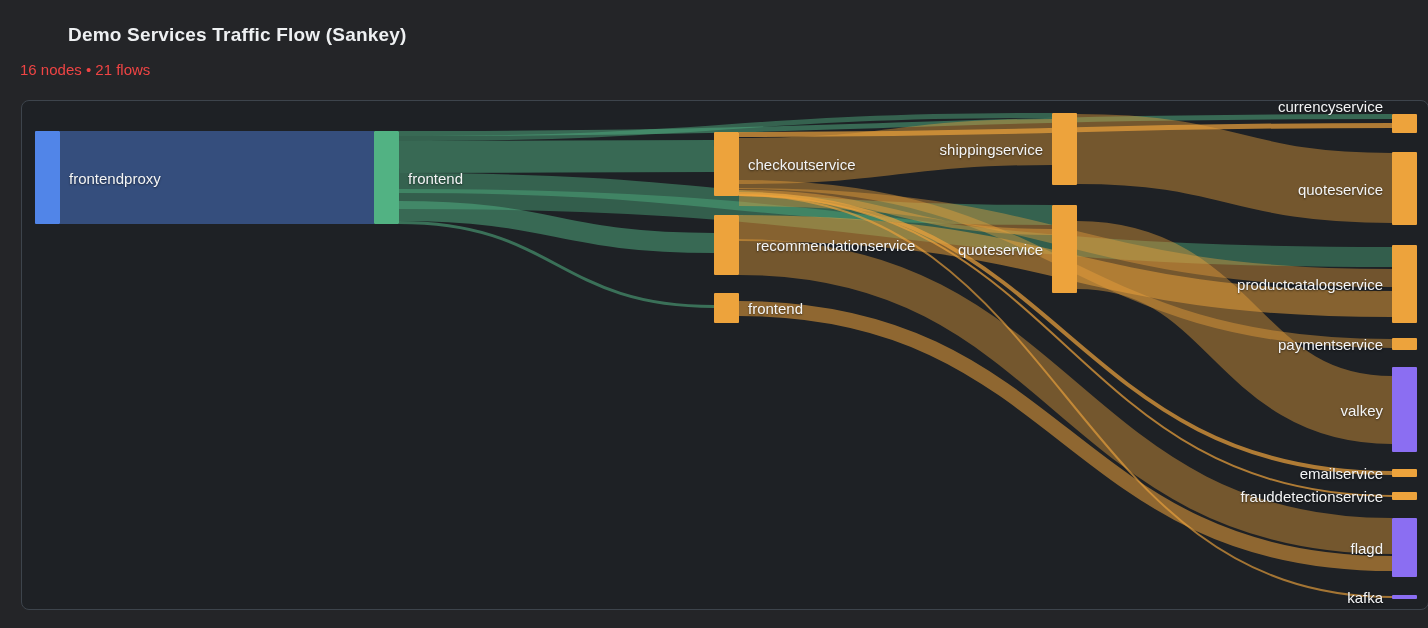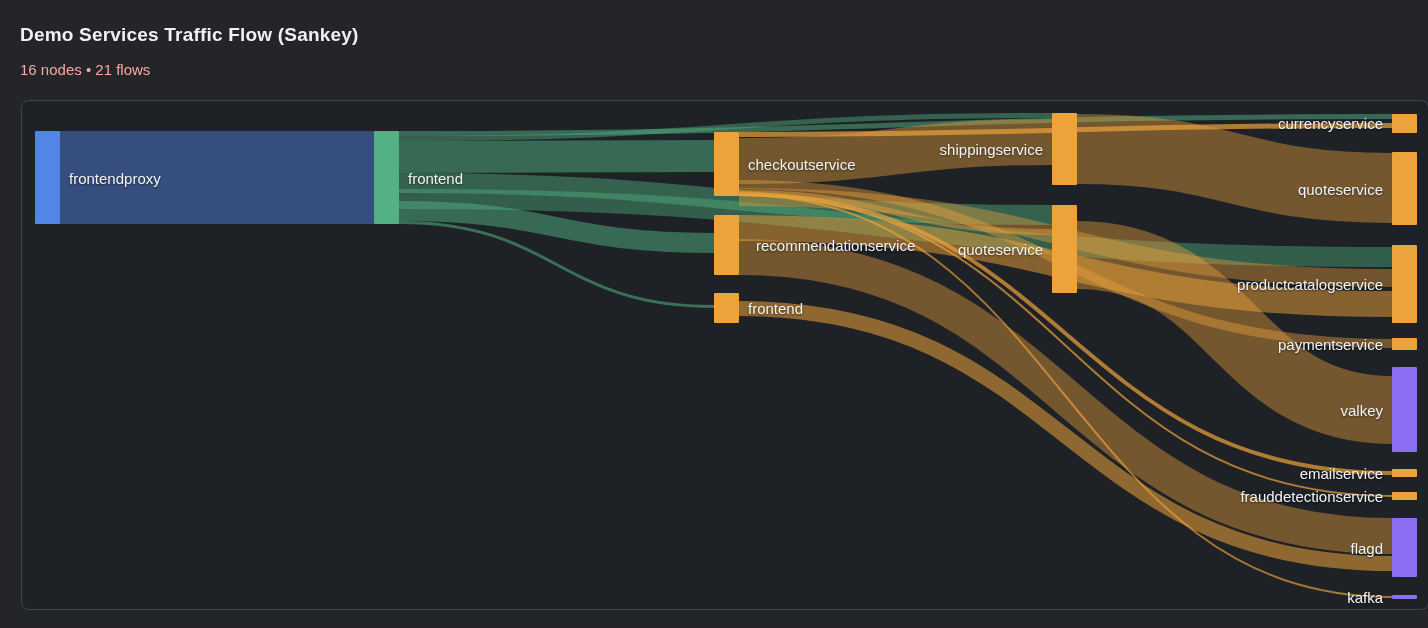--- a/index.html
+++ b/index.html
@@ -2,22 +2,22 @@
 <html><head>
 <meta charset="utf-8">
 <style>
   html,body{margin:0;padding:0;}
   body{
     width:1428px;height:628px;position:relative;overflow:hidden;
     background:#242528;
     font-family:"Liberation Sans", sans-serif;
   }
   .hdr{position:absolute;left:20px;top:24px;}
-  .title{font-size:19px;font-weight:700;color:#eef0f2;letter-spacing:.2px;}
-  .subtitle{position:absolute;left:20px;top:61px;font-size:15px;color:#fca5a5;}
+  .title{font-size:19px;font-weight:700;color:#eef0f2;letter-spacing:.2px;margin-left:48px;}
+  .subtitle{position:absolute;left:20px;top:61px;font-size:15px;color:#ef4444;}
   .panel{
     position:absolute;left:21px;top:100px;width:1408px;height:510px;
     background:#1e2125;border:1px solid #3d444c;border-radius:8px;
     box-sizing:border-box;
   }
   #sankey-svg{position:absolute;left:0;top:0;width:1428px;height:628px;}
   #sankey-svg path{fill:none;}
   .node{
     position:absolute;width:25px;border-radius:1px;
   }
@@ -72,21 +72,21 @@
     <div class="nlabel right" style="top: 164px; left: 748px;">checkoutservice</div>
     <div class="node" style="left: 714px; top: 215px; height: 60px; background: rgb(237, 163, 60);"></div>
     <div class="nlabel right" style="top: 245px; left: 748px; margin-left: 8px;">recommendationservice</div>
     <div class="node" style="left: 714px; top: 293px; height: 30px; background: rgb(237, 163, 60);"></div>
     <div class="nlabel right" style="top: 308px; left: 748px;">frontend</div>
     <div class="node" style="left: 1052px; top: 113px; height: 72px; background: rgb(237, 163, 60);"></div>
     <div class="nlabel left" style="top: 149px; right: 385px;">shippingservice</div>
     <div class="node" style="left: 1052px; top: 205px; height: 88px; background: rgb(237, 163, 60);"></div>
     <div class="nlabel left" style="top: 249px; right: 385px;">quoteservice</div>
     <div class="node" style="left: 1392px; top: 114px; height: 19px; background: rgb(237, 163, 60);"></div>
-    <div class="nlabel left" style="top: 123px; right: 45px;">currencyservice</div>
+    <div class="nlabel left" style="top: 106px; right: 45px;">currencyservice</div>
     <div class="node" style="left: 1392px; top: 152px; height: 73px; background: rgb(237, 163, 60);"></div>
     <div class="nlabel left" style="top: 188.5px; right: 45px;">quoteservice</div>
     <div class="node" style="left: 1392px; top: 245px; height: 78px; background: rgb(237, 163, 60);"></div>
     <div class="nlabel left" style="top: 284px; right: 45px;">productcatalogservice</div>
     <div class="node" style="left: 1392px; top: 338px; height: 12px; background: rgb(237, 163, 60);"></div>
     <div class="nlabel left" style="top: 344px; right: 45px;">paymentservice</div>
     <div class="node" style="left: 1392px; top: 367px; height: 85px; background: rgb(139, 110, 242);"></div>
     <div class="nlabel left" style="top: 409.5px; right: 45px; margin-left: 39px;">valkey</div>
     <div class="node" style="left: 1392px; top: 469px; height: 8px; background: rgb(237, 163, 60);"></div>
     <div class="nlabel left" style="top: 473px; right: 45px;">emailservice</div>

